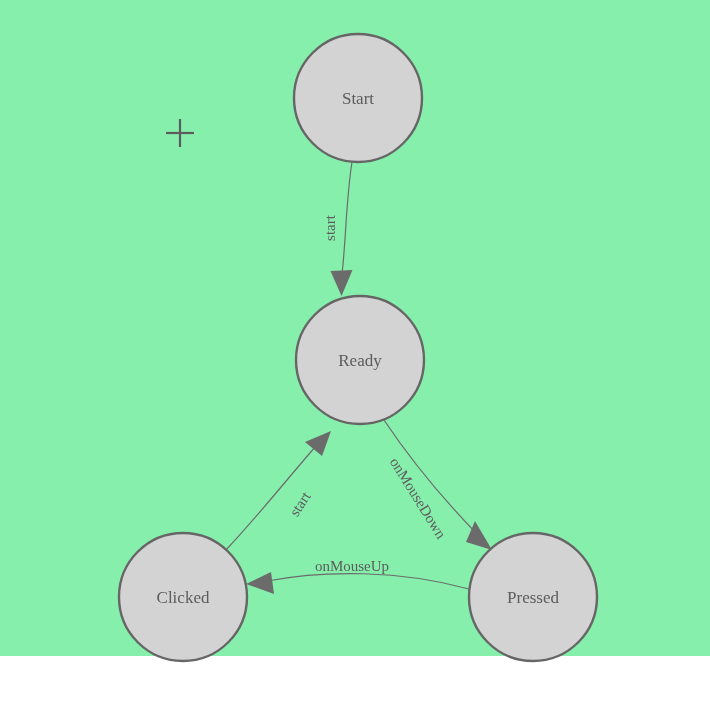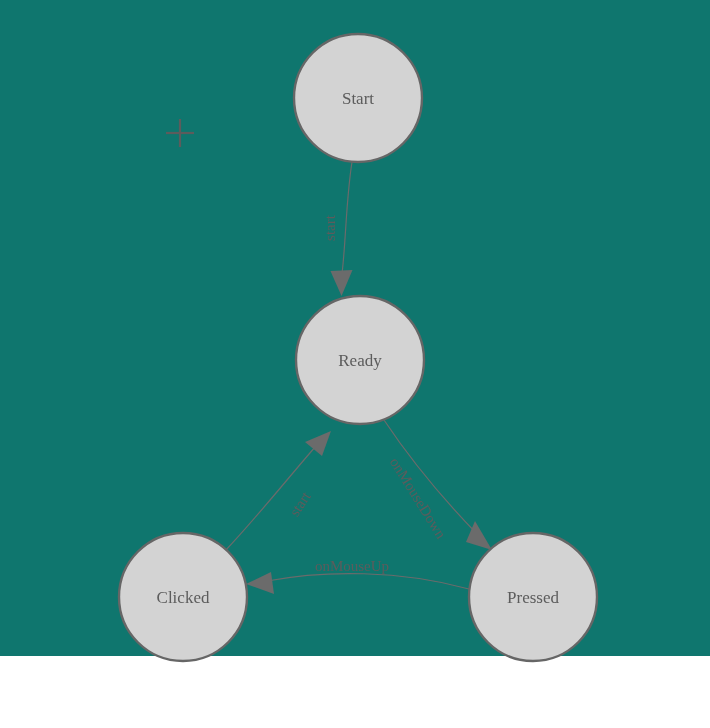--- a/index.html
+++ b/index.html
@@ -11,21 +11,21 @@
   body {
     width: 710px;
     height: 728px;
     overflow: hidden;
     font-family: "Liberation Serif", "DejaVu Serif", serif;
   }
   #diagram-canvas {
     position: relative;
     width: 710px;
     height: 656px;
-    background: #0f766e;
+    background: #86efac;
   }
   #diagram-svg {
     position: absolute;
     top: 0;
     left: 0;
     width: 710px;
     height: 728px;
     display: block;
   }
   .node-circle {

